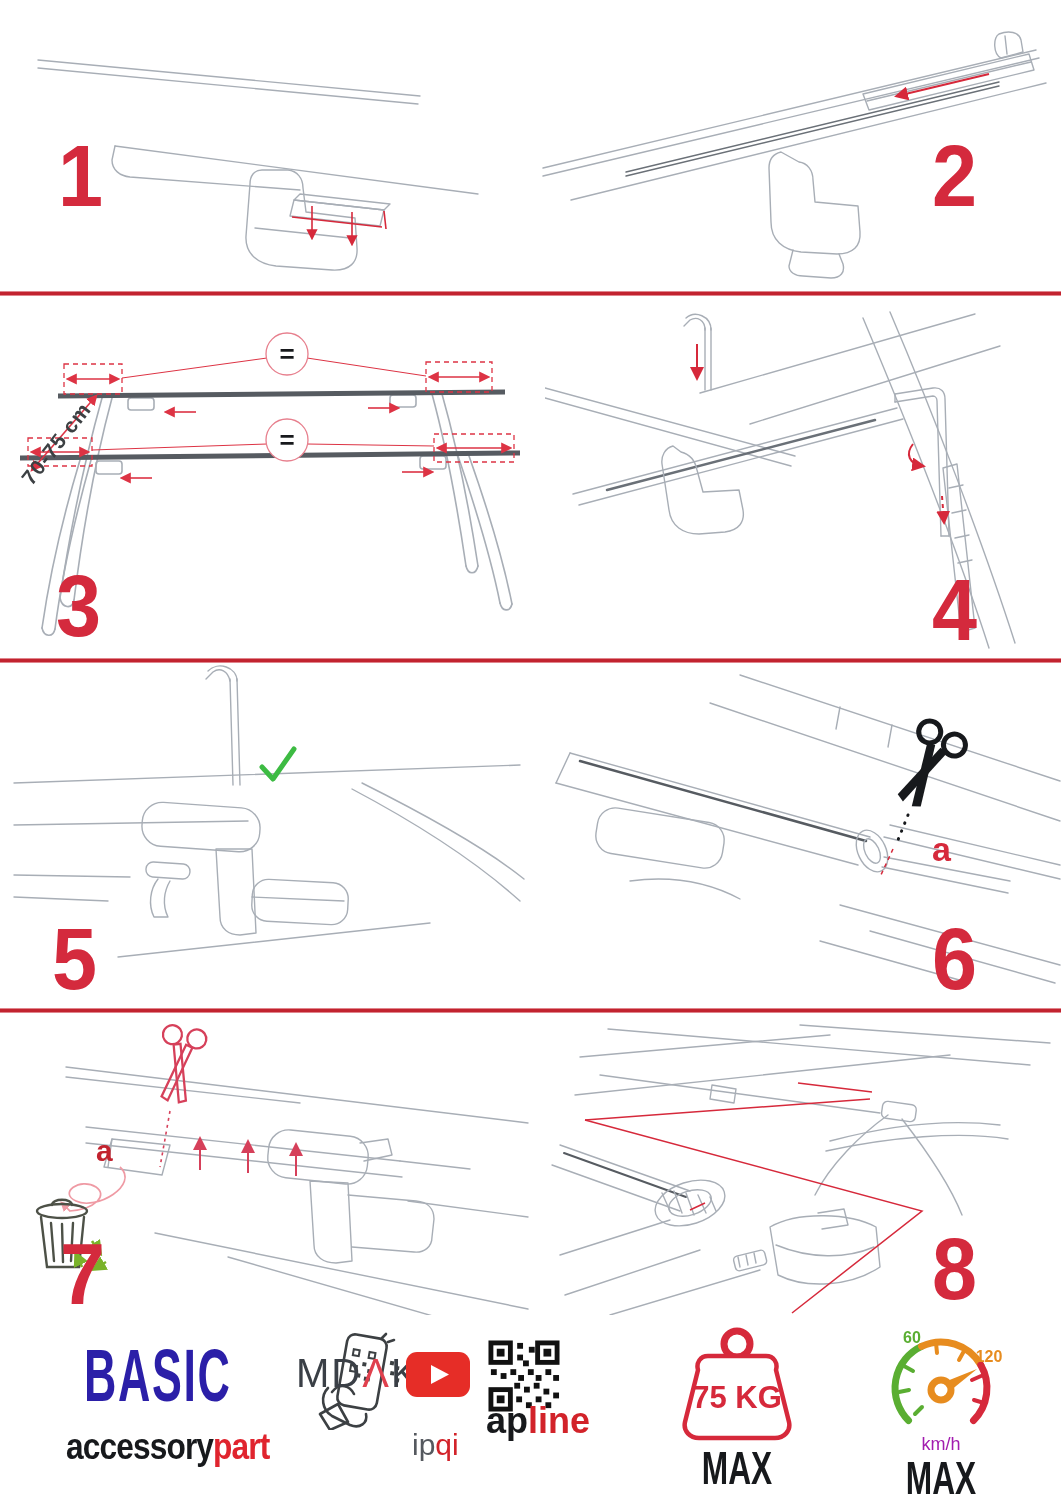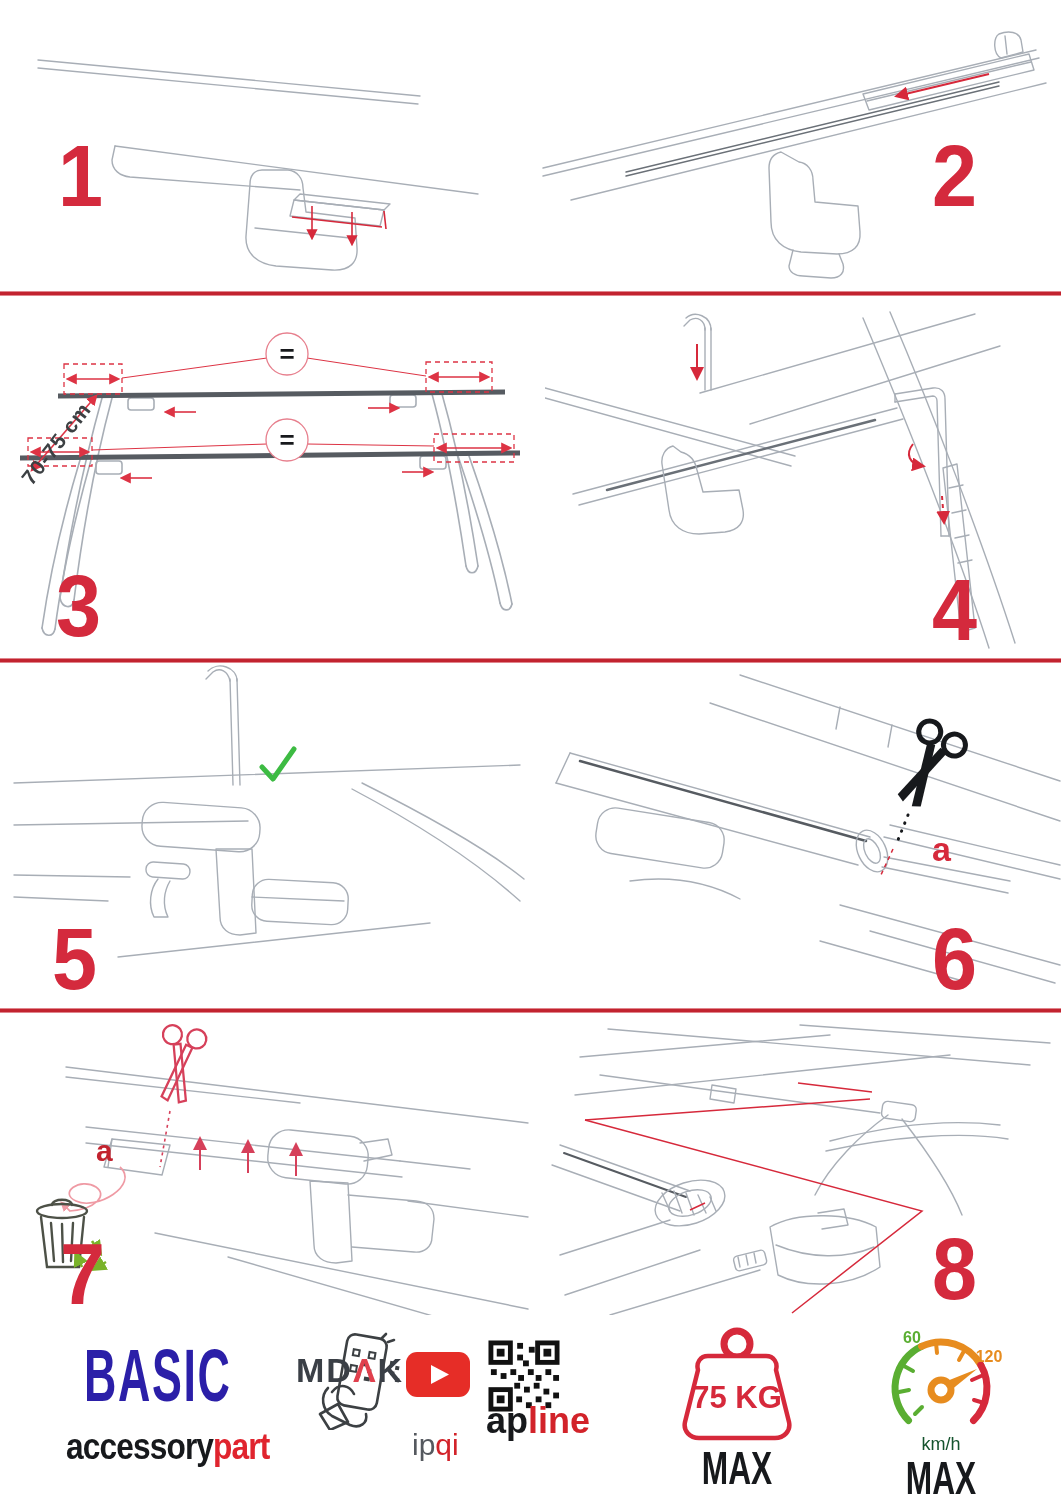--- a/index.html
+++ b/index.html
@@ -10,30 +10,30 @@
            transform:scale(.92,1);transform-origin:left top;line-height:1;}
   .divider{position:absolute;left:0;width:1061px;height:5px;
            background:linear-gradient(#f0b6bc,#c2232f 30%,#c2232f 70%,#f0b6bc);}
   svg text{font-family:"Liberation Sans",sans-serif;}
   
   .brand-title{position:absolute;left:84px;top:1332px;font-size:56px;font-weight:700;
                letter-spacing:2px;color:#2b1fa8;transform:scale(.8,1.32);transform-origin:left top;}
   .brand-sub{position:absolute;left:66px;top:1424px;font-size:36px;font-weight:700;
              letter-spacing:-1px;transform:scale(.88,1.05);transform-origin:left top;color:#17191c;}
   .brand-sub .red{color:#e0242e;}
-  .logo-mdak{position:absolute;left:296px;top:1351px;font-size:34px;font-weight:700;
+  .logo-mdak{position:absolute;left:296px;top:1351px;font-size:40px;font-weight:400;
              letter-spacing:2px;color:#3a3f46;}
   .logo-mdak .caret{color:#e0404d;}
   .logo-ipqi{position:absolute;left:412px;top:1428px;font-size:30px;color:#55595f;}
   .logo-ipqi .red{color:#d2232a;}
   .logo-apline{position:absolute;left:486px;top:1400px;font-size:36px;font-weight:700;color:#17191c;}
   .logo-apline .red{color:#d2232a;}
   .max-label{position:absolute;font-size:44px;font-weight:700;color:#17191c;
              text-align:center;transform:scale(.72,1.05);transform-origin:center top;}
-  .kmh-label{position:absolute;font-size:18px;color:#14532d;text-align:center;}
+  .kmh-label{position:absolute;font-size:18px;color:#a21caf;text-align:center;}
 </style>
 </head>
 <body>
 
 <div id="page">
 
   <svg class="panel-svg" style="left:0;top:0" width="530" height="290" viewBox="0 0 530 290">
     <defs>
       <marker id="ar1" markerWidth="7" markerHeight="7" refX="5.5" refY="3.5" orient="auto-start-reverse">
         <path d="M0,0 L7,3.5 L0,7 Z" fill="#d6293b"></path>

